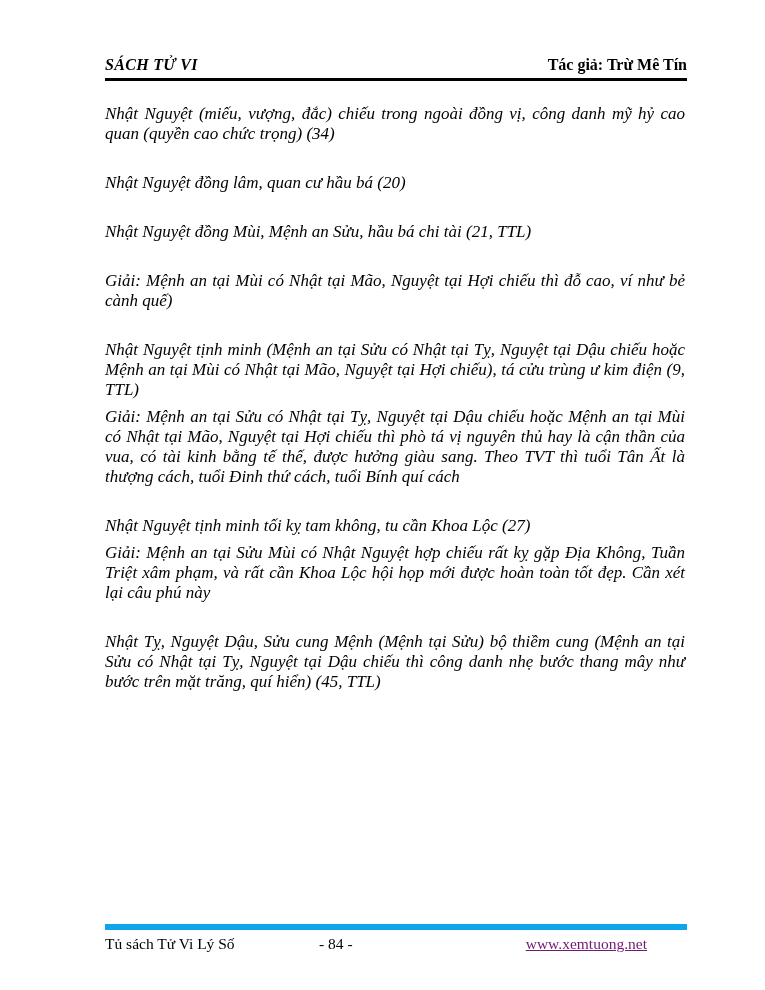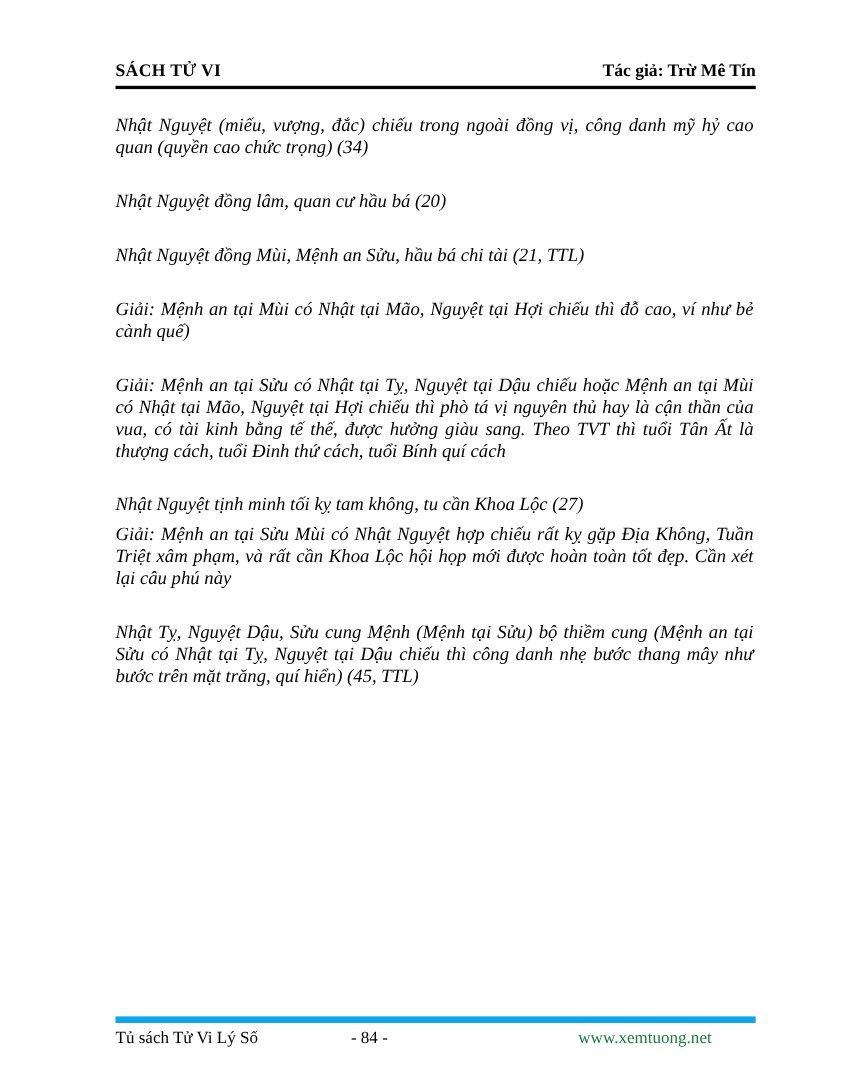--- a/index.html
+++ b/index.html
@@ -18,21 +18,21 @@
     left: 105px;
     right: 78px;
     display: flex;
     justify-content: space-between;
     align-items: flex-end;
     border-bottom: 3px solid #000000;
     padding-bottom: 4px;
     font-size: 16px;
     line-height: 18px;
   }
-  .header-left { font-weight: bold; letter-spacing: 0.3px; }
+  .header-left { font-weight: bold; letter-spacing: 0.3px; font-style: italic; }
   .header-right { font-weight: bold; margin-top: 12px; }
   .body {
     position: absolute;
     top: 104px;
     left: 105px;
     width: 580px;
     font-size: 17px;
     line-height: 20px;
   }
   .group { margin: 0 0 29px 0; font-style: italic; }
@@ -50,21 +50,22 @@
   }
   .footer-page {
     position: absolute;
     left: 214px;
     top: 5px;
   }
   .footer-link {
     position: absolute;
     right: 40px;
     top: 5px;
-    color: #15803d;
+    color: #701a75;
+    text-decoration: underline;
     cursor: pointer;
   }
 </style>
 </head>
 <body>
 
 <div class="page">
 
   <header class="header">
     <span class="header-left">SÁCH TỬ VI</span>
@@ -83,20 +84,21 @@
 
     <section class="group">
       <p class="phu">Nhật Nguyệt đồng Mùi, Mệnh an Sửu, hầu bá chi tài  (21, TTL)</p>
     </section>
 
     <section class="group">
       <p class="giai">Giải: Mệnh an tại Mùi có Nhật tại Mão, Nguyệt tại Hợi chiếu thì đỗ cao, ví  như bẻ cành quế)</p>
     </section>
 
     <section class="group">
+      <p class="phu">Nhật Nguyệt tịnh minh (Mệnh an tại Sửu có Nhật tại Tỵ, Nguyệt tại Dậu chiếu hoặc Mệnh an tại Mùi có Nhật tại Mão, Nguyệt tại Hợi chiếu), tá cửu trùng ư kim điện  (9, TTL)</p>
       <p class="giai">Giải: Mệnh an tại Sửu có Nhật tại Tỵ, Nguyệt tại Dậu chiếu hoặc Mệnh an tại Mùi có Nhật tại Mão, Nguyệt tại Hợi chiếu  thì phò tá vị nguyên thủ hay là cận thần của vua, có tài kinh bằng tế thế, được hưởng giàu sang. Theo TVT thì tuổi Tân Ất là thượng cách, tuổi Đinh thứ cách, tuổi Bính quí cách</p>
     </section>
 
     <section class="group">
       <p class="phu">Nhật Nguyệt tịnh minh tối kỵ tam không, tu cần Khoa Lộc  (27)</p>
       <p class="giai">Giải: Mệnh an tại Sửu Mùi có Nhật Nguyệt hợp chiếu rất kỵ gặp Địa Không, Tuần Triệt xâm phạm, và rất cần Khoa Lộc hội họp mới được hoàn toàn tốt đẹp. Cần xét lại câu phú này</p>
     </section>
 
     <section class="group">
       <p class="phu">Nhật Tỵ, Nguyệt Dậu, Sửu cung Mệnh (Mệnh tại Sửu) bộ thiềm cung (Mệnh an tại Sửu có Nhật tại Tỵ, Nguyệt tại Dậu chiếu thì công danh nhẹ bước thang mây như bước trên mặt trăng, quí hiển) (45, TTL)</p>

